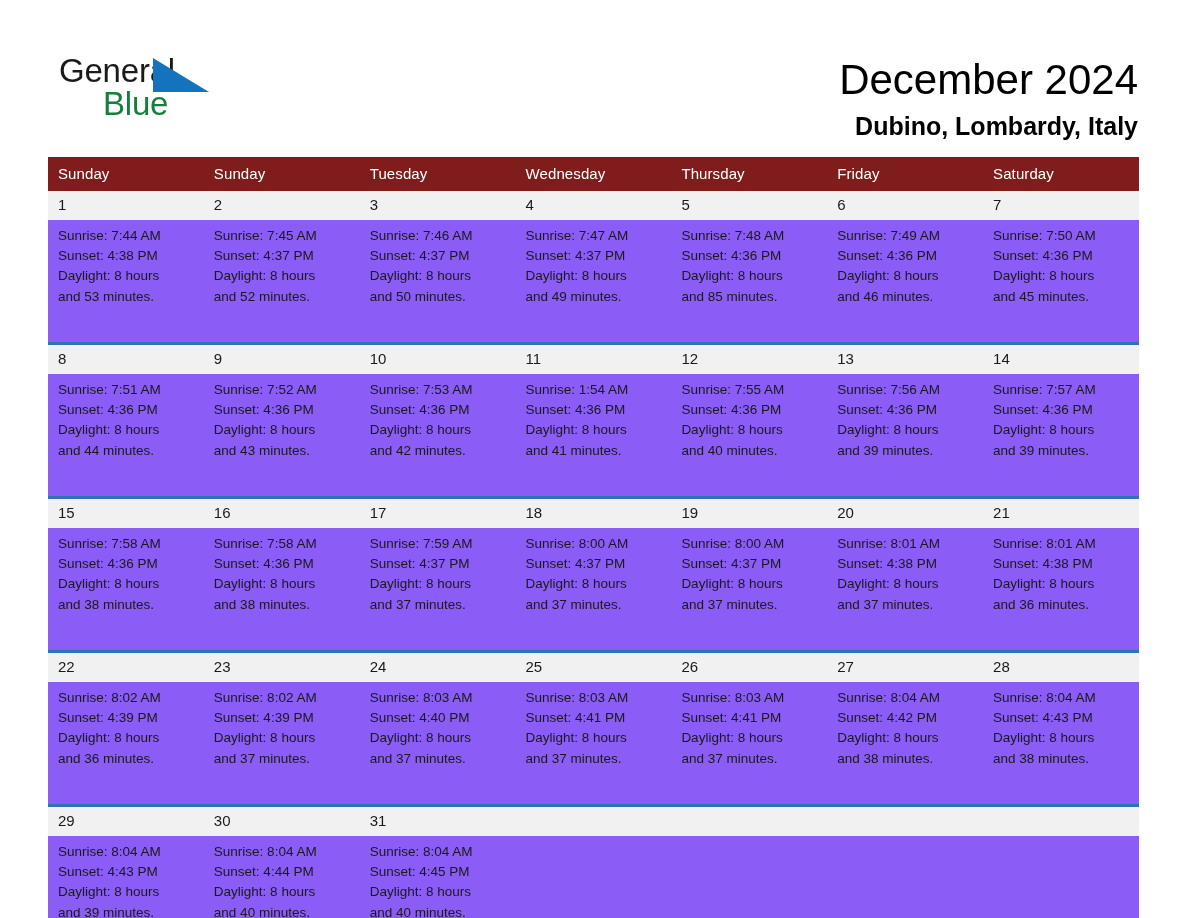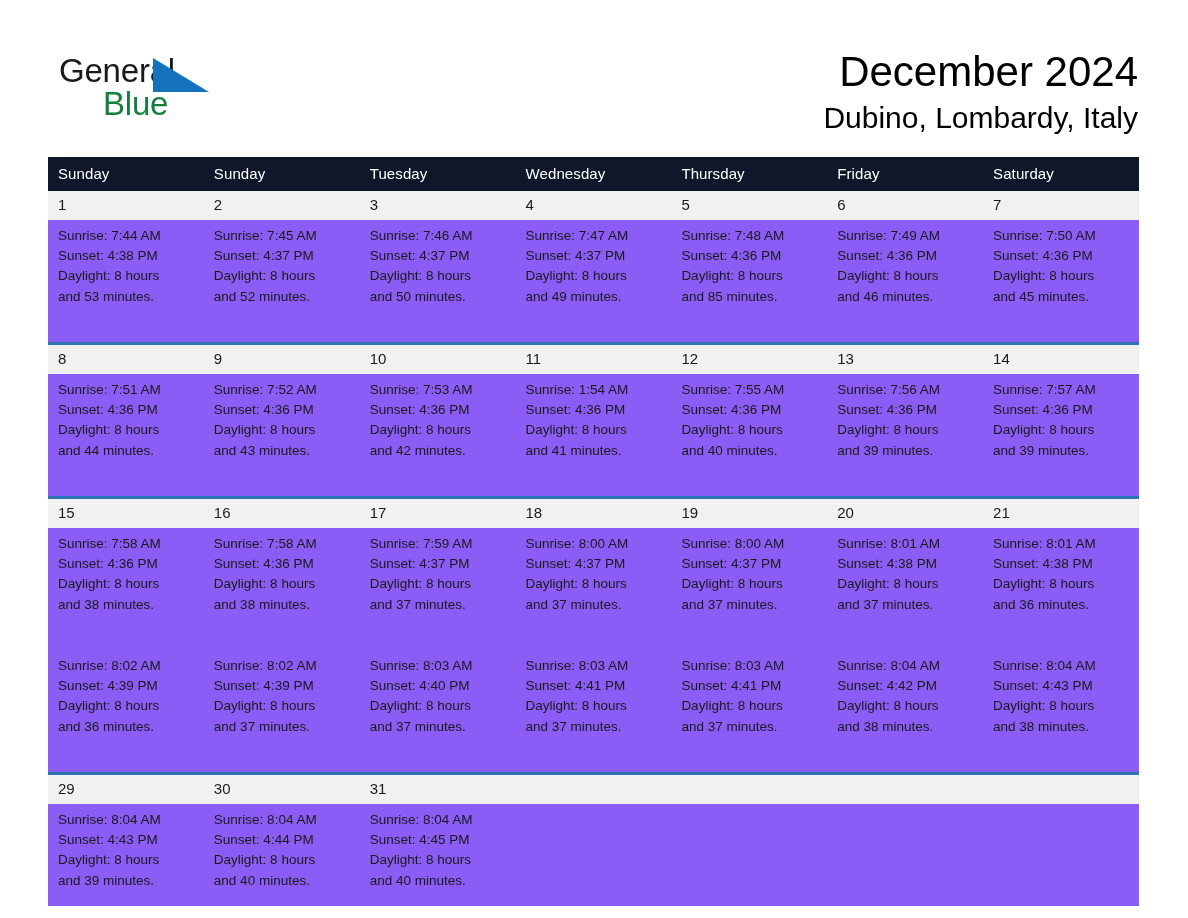--- a/index.html
+++ b/index.html
@@ -62,54 +62,54 @@
     font-size: 33px;
     line-height: 38px;
     letter-spacing: -0.2px;
     color: #15803d;
     font-family: Liberation Sans, sans-serif;
   }
 
   .title-block {
     position: absolute;
     right: 50px;
-    top: 46px;
+    top: 54px;
     text-align: right;
   }
   .cal-title {
     font-size: 42px;
     line-height: 52px;
     font-weight: normal;
     color: #000000;
     margin: 0;
     white-space: nowrap;
   }
   .cal-subtitle {
-    font-size: 30px;
+    font-size: 25px;
     line-height: 32px;
-    font-weight: normal;
+    font-weight: bold;
     color: #000000;
     margin: 4px 0 12px 0;
     white-space: nowrap;
   }
 
   
   .calendar {
     position: absolute;
     left: 48px;
     top: 157px;
     width: 1091px;
     border-collapse: collapse;
     table-layout: fixed;
   }
 
   .calendar col { width: 155.857px; }
 
   .dow-row th {
-    background: #0f172a;
+    background: #7f1d1d;
     color: #ffffff;
     font-size: 15px;
     font-weight: normal;
     text-align: left;
     padding: 6px 0 7px 10px;
     height: 21px;
     vertical-align: middle;
     letter-spacing: 0.1px;
   }
 
@@ -340,20 +340,29 @@
             <span class="line">Daylight: 8 hours</span>
             <span class="line">and 37 minutes.</span>
           </td>
           <td class="info-cell">
             <span class="line">Sunrise: 8:01 AM</span>
             <span class="line">Sunset: 4:38 PM</span>
             <span class="line">Daylight: 8 hours</span>
             <span class="line">and 36 minutes.</span>
           </td>
         </tr>
+        <tr class="week">
+          <td class="daynum-cell">22</td>
+          <td class="daynum-cell">23</td>
+          <td class="daynum-cell">24</td>
+          <td class="daynum-cell">25</td>
+          <td class="daynum-cell">26</td>
+          <td class="daynum-cell">27</td>
+          <td class="daynum-cell">28</td>
+        </tr>
         <tr class="">
           <td class="info-cell">
             <span class="line">Sunrise: 8:02 AM</span>
             <span class="line">Sunset: 4:39 PM</span>
             <span class="line">Daylight: 8 hours</span>
             <span class="line">and 36 minutes.</span>
           </td>
           <td class="info-cell">
             <span class="line">Sunrise: 8:02 AM</span>
             <span class="line">Sunset: 4:39 PM</span>

